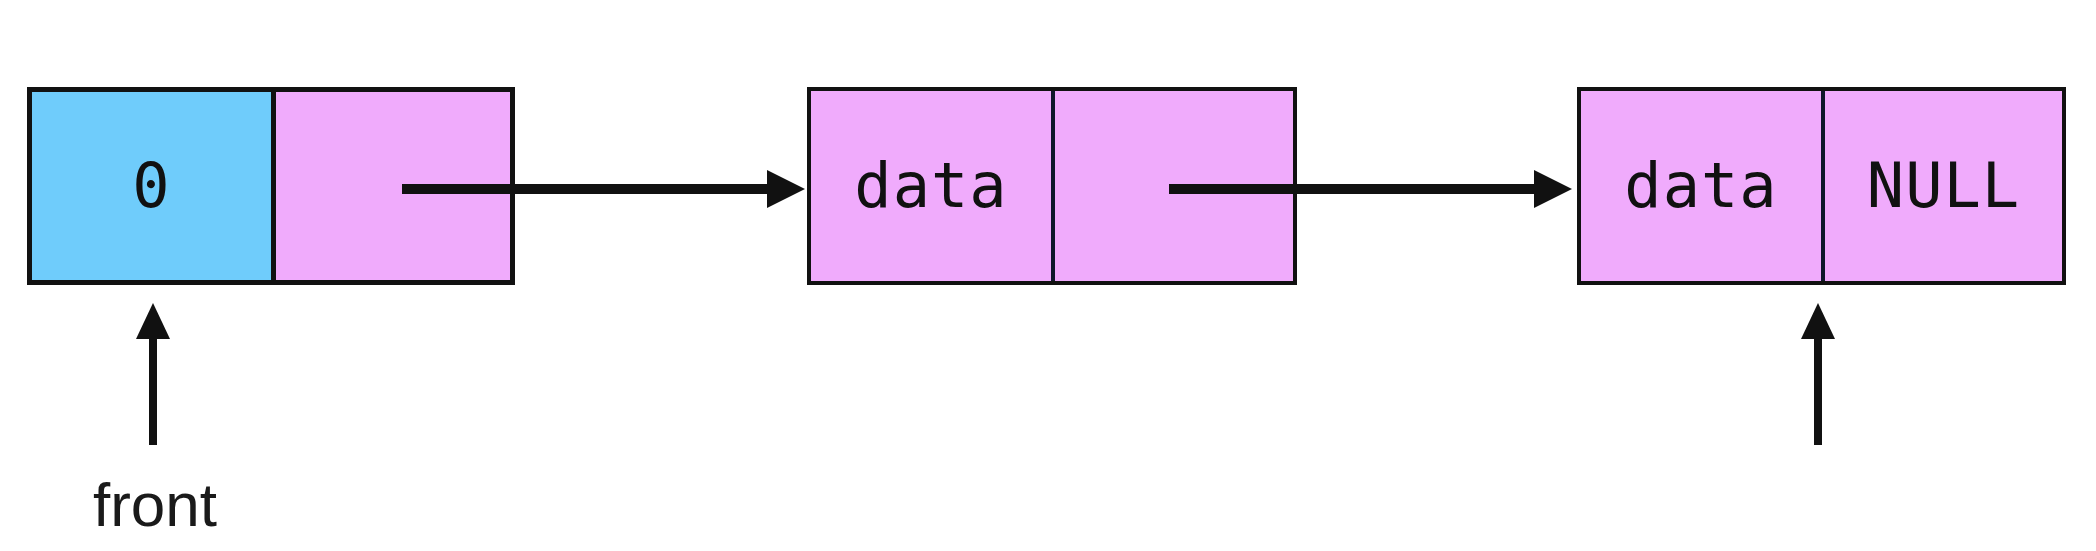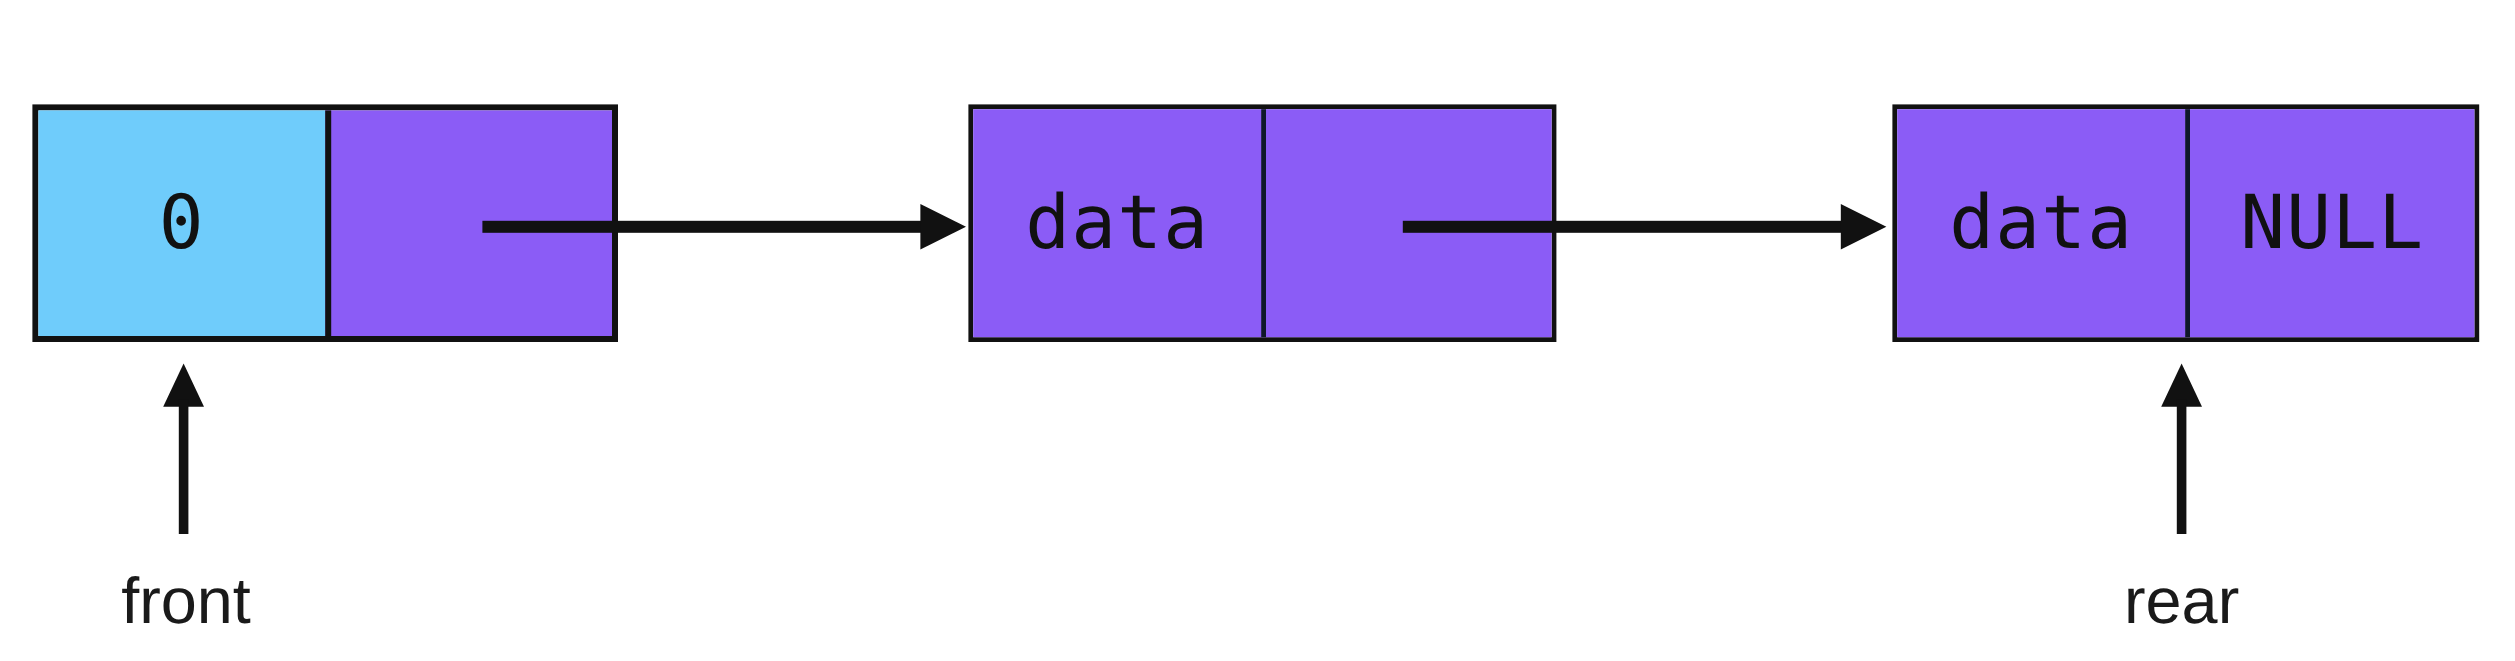--- a/index.html
+++ b/index.html
@@ -26,21 +26,21 @@
   }
   .node.thick { border: 5px solid #111111; }
   .node.thin  { border: 4px solid #111111; }
 
   .cell {
     box-sizing: border-box;
     display: flex;
     align-items: center;
     justify-content: center;
     position: relative;
-    background: #8b5cf6;
+    background: #f0abfc;
   }
   .cell.divider-left { border-left: 5px solid #111111; }
   .cell.divider-left-thin { border-left: 4px solid #0f172a; }
 
   .cell-text {
     font-family: "DejaVu Sans Mono", monospace;
     font-size: 62px;
     line-height: 1;
     color: #111111;
     letter-spacing: 1px;
@@ -88,21 +88,21 @@
     width: 0;
     height: 0;
     border-left: 17px solid transparent;
     border-right: 17px solid transparent;
     border-bottom: 36px solid #111111;
   }
 
   .ptr-label {
     position: absolute;
     font-family: "Liberation Sans", sans-serif;
-    font-size: 54px;
+    font-size: 62px;
     line-height: 1;
     color: #1a1a1a;
     white-space: nowrap;
     transform: translateX(-50%);
   }
 </style>
 </head>
 <body>
 
 <div id="canvas">
@@ -147,15 +147,14 @@
   <div class="v-arrow" style="left:153px; top:303px; height:142px;">
     <div class="head"></div>
     <div class="shaft" style="top:30px; height:112px;"></div>
   </div>
   <div class="ptr-label" style="left:155px; top:474px;">front</div>
 
   <div class="v-arrow" style="left:1818px; top:303px; height:142px;">
     <div class="head"></div>
     <div class="shaft" style="top:30px; height:112px;"></div>
   </div>
-  <div class="ptr-label" style="left:1818px; top:474px;">rear</div>
 
 </div>
 
 </body></html>

